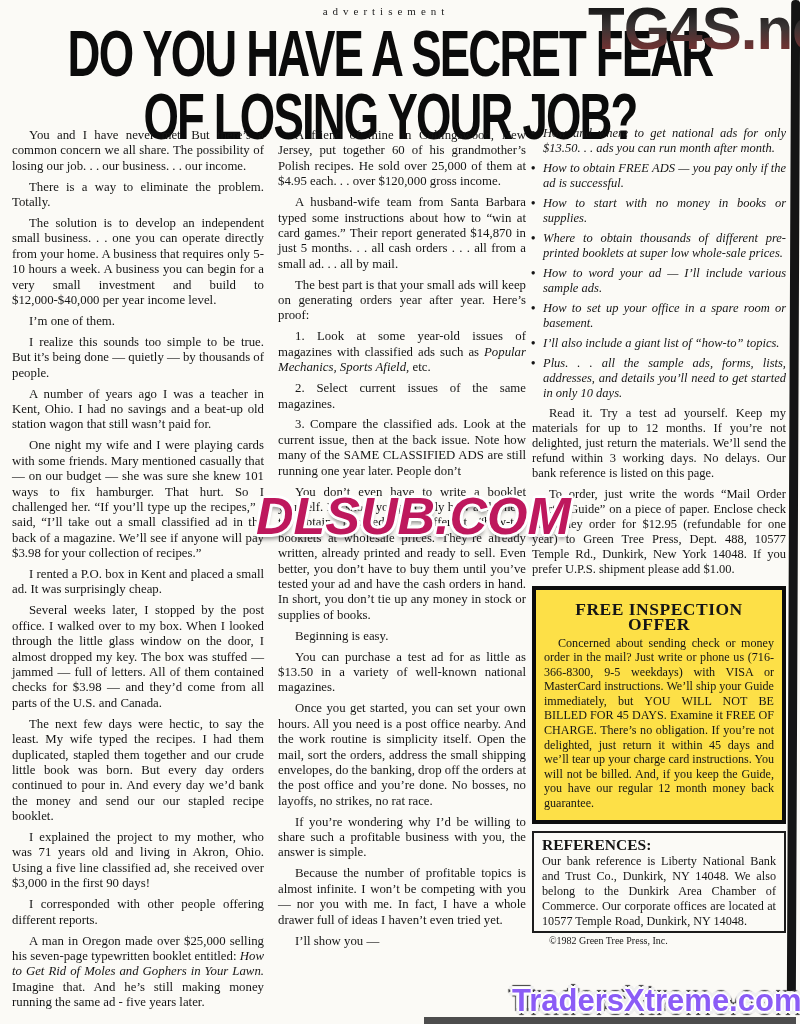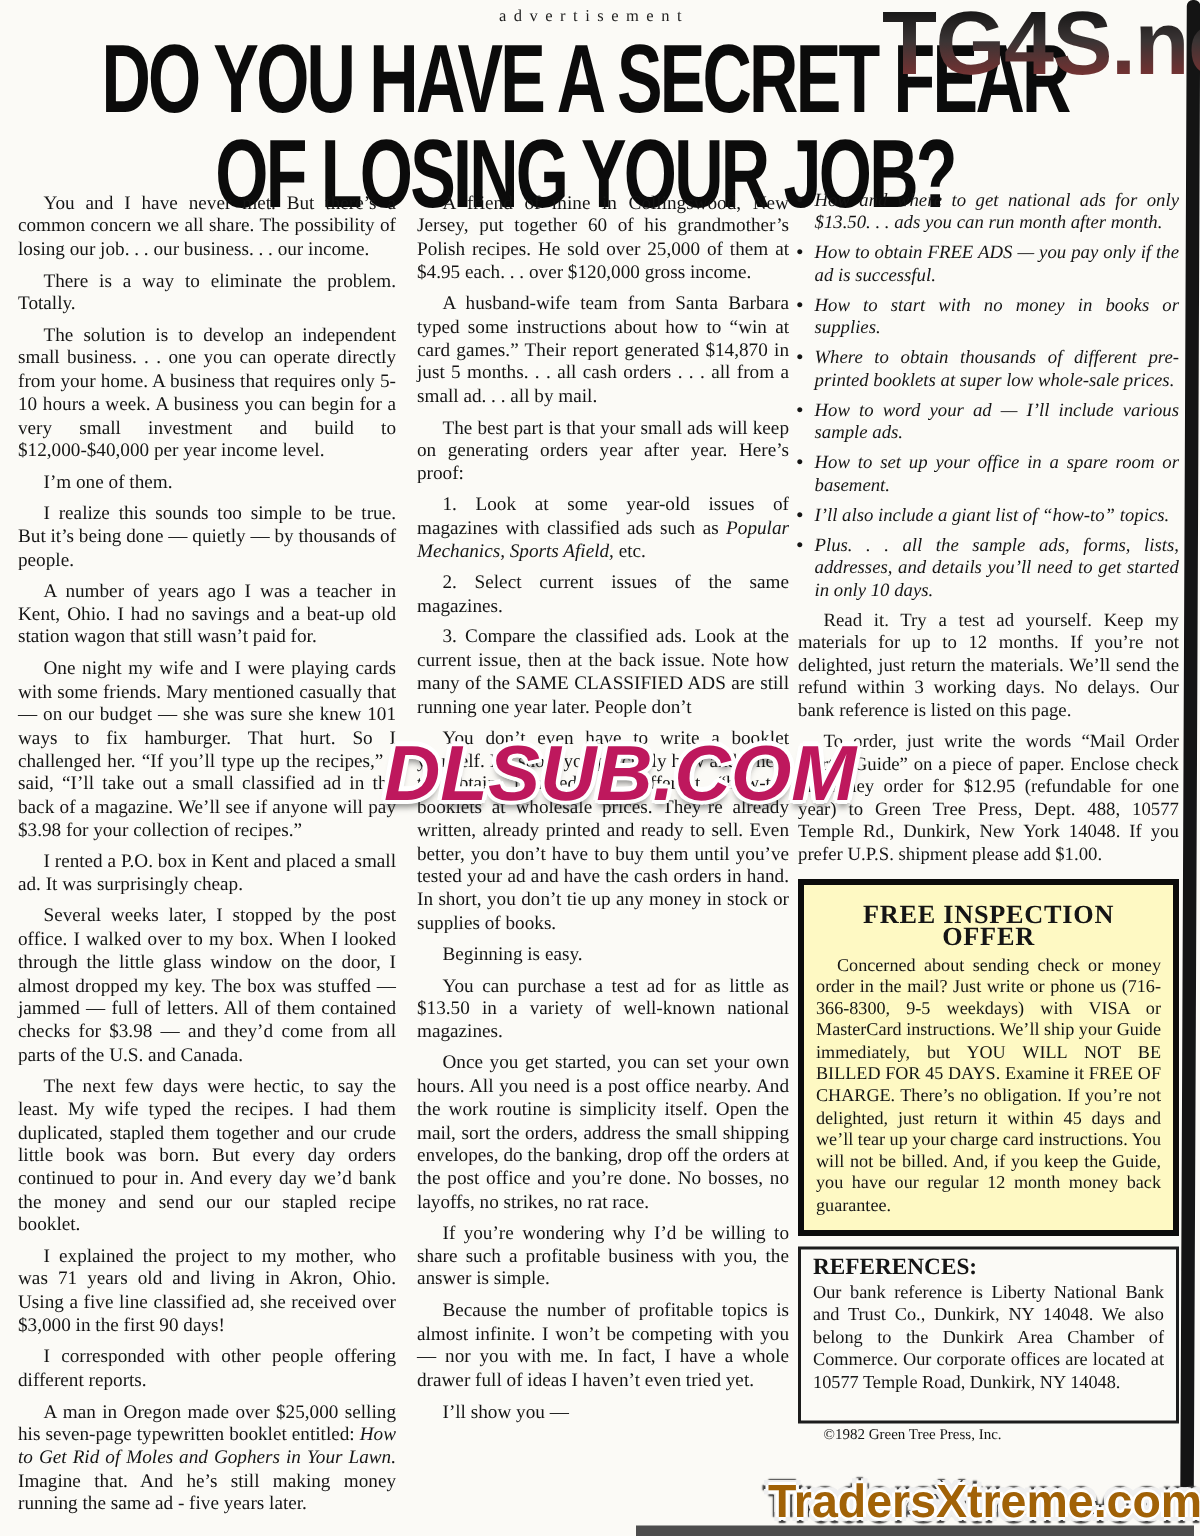--- a/index.html
+++ b/index.html
@@ -1,47 +1,47 @@
 <!DOCTYPE html>
 <html><head>
 <meta charset="utf-8">
 <style>
   html,body{margin:0;padding:0;background:#e8e8e8;}
   .page{position:relative;width:800px;height:1024px;background:#fbfaf6;overflow:hidden;
         font-family:"Liberation Serif",serif;color:#151515;}
-  .ad-label{position:absolute;top:5px;left:16px;width:760px;text-align:center;
+  .ad-label{position:absolute;top:5px;left:6px;width:760px;text-align:center;
             font-size:11px;letter-spacing:5px;color:#222;}
   .headline{position:absolute;top:22px;left:0;width:780px;text-align:center;
             font-family:"Liberation Sans",sans-serif;font-weight:bold;color:#0b0b0b;z-index:1;}
   .hl{letter-spacing:-2px;font-size:49px;line-height:49px;transform:scale(0.93,1.32);transform-origin:50% 0;}
   .hl2{margin-top:14px;}
   .col{position:absolute;top:128px;font-size:12.8px;line-height:15.4px;text-align:justify;z-index:1;}
   .col p{margin:0 0 5.5px;text-indent:17px;}
   #col-left{left:12px;width:252px;}
   #col-middle{left:278px;width:248px;}
   #col-right{left:532px;width:254px;top:126px;font-size:12.5px;line-height:15px;}
   .it{font-style:italic;}
   .bullet{position:relative;padding-left:11px;font-style:italic;margin:0 0 5px;text-align:justify;}
   .bullet .dot{position:absolute;left:-1px;top:0;font-style:normal;font-weight:bold;}
-  .offer{border:4px solid #0c0c0c;margin-top:9px;padding:11px 8px 9px;background:#fef9c3;}
+  .offer{border:4px solid #0c0c0c;margin-top:9px;padding:11px 8px 9px;background:#fde047;}
   .offer h3{margin:1px 0 4px;text-align:center;font-size:17.5px;font-weight:bold;letter-spacing:.5px;}
   .offer .body{font-size:12.1px;line-height:14.6px;text-align:justify;text-indent:14px;}
-  .refs{border:2px solid #1c1c1c;margin-top:7px;padding:4px 8px 18px;background:#fbfaf6;}
+  .refs{border:2px solid #1c1c1c;margin-top:7px;padding:4px 8px 2px;background:#fbfaf6;}
   .refs h3{font-size:15.5px;margin:0 0 2px;font-weight:bold;}
   .refs .body{font-size:12.2px;line-height:15px;text-align:justify;}
   .copyright{font-size:10px;margin:3px 0 0 6px;text-indent:0;}
   .wm{position:absolute;font-family:"Liberation Sans",sans-serif;font-weight:bold;white-space:nowrap;z-index:6;}
   .wm-tg4s{left:588px;top:-6px;font-size:60px;letter-spacing:-1px;
            background:linear-gradient(180deg,#161616 18%,#3a3434 48%,#6e3232 78%,#97474a 100%);
            -webkit-background-clip:text;background-clip:text;color:transparent;}
   .wm-dlsub{left:256px;top:486px;font-size:52px;letter-spacing:0px;color:#be185d;
             text-shadow:-3px 0 0 #fff,3px 0 0 #fff,0 -3px 0 #fff,0 3px 0 #fff,
                         -2px -2px 0 #fff,2px -2px 0 #fff,-2px 2px 0 #fff,2px 2px 0 #fff,
                         0 5px 4px rgba(50,50,50,.55);font-style:italic;}
-  .wm-traders{left:512px;top:983px;font-size:31px;letter-spacing:0px;color:#a16207;
+  .wm-traders{left:512px;top:983px;font-size:31px;letter-spacing:0px;color:#8b5cf6;
             text-shadow:-2px 0 0 #fff,2px 0 0 #fff,0 -2px 0 #fff,0 2px 0 #fff,
                         -3px -3px 0 #efefef,3px -3px 0 #efefef,-3px 3px 0 #efefef,3px 3px 0 #efefef,
                         -4px 0 1px #3c3c3c,4px 0 1px #3c3c3c,0 -4px 1px #3c3c3c,0 4px 1px #3c3c3c;}
   .bar-right{position:absolute;right:2px;top:0;width:9px;height:1012px;background:#141414;
              transform:rotate(.25deg);border-radius:4px;z-index:4;}
   .bar-bottom{position:absolute;left:424px;top:1017px;width:372px;height:7px;background:#4d4d4d;z-index:4;}
 </style>
 </head>
 <body>
 

